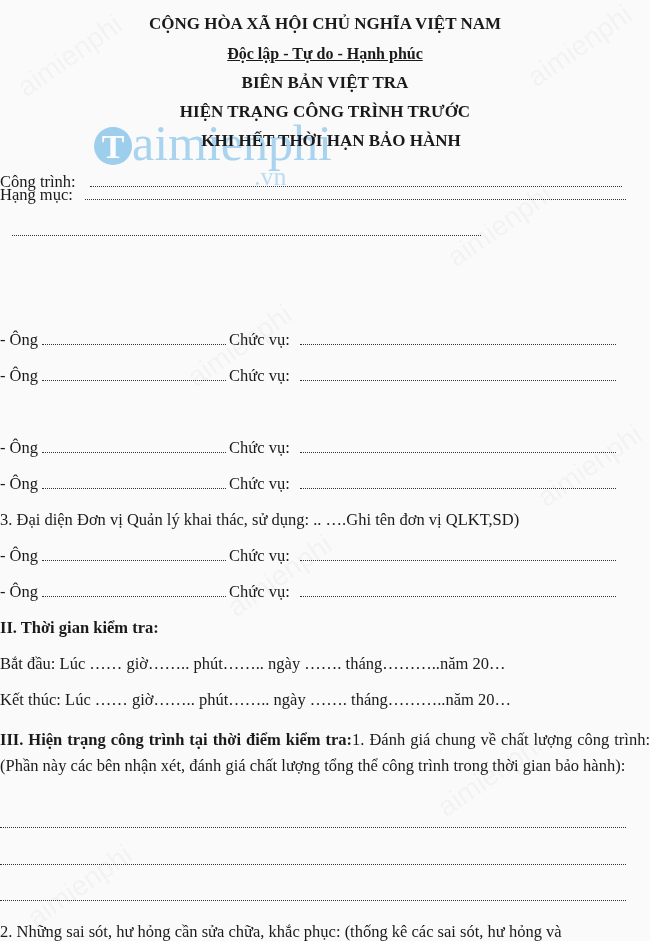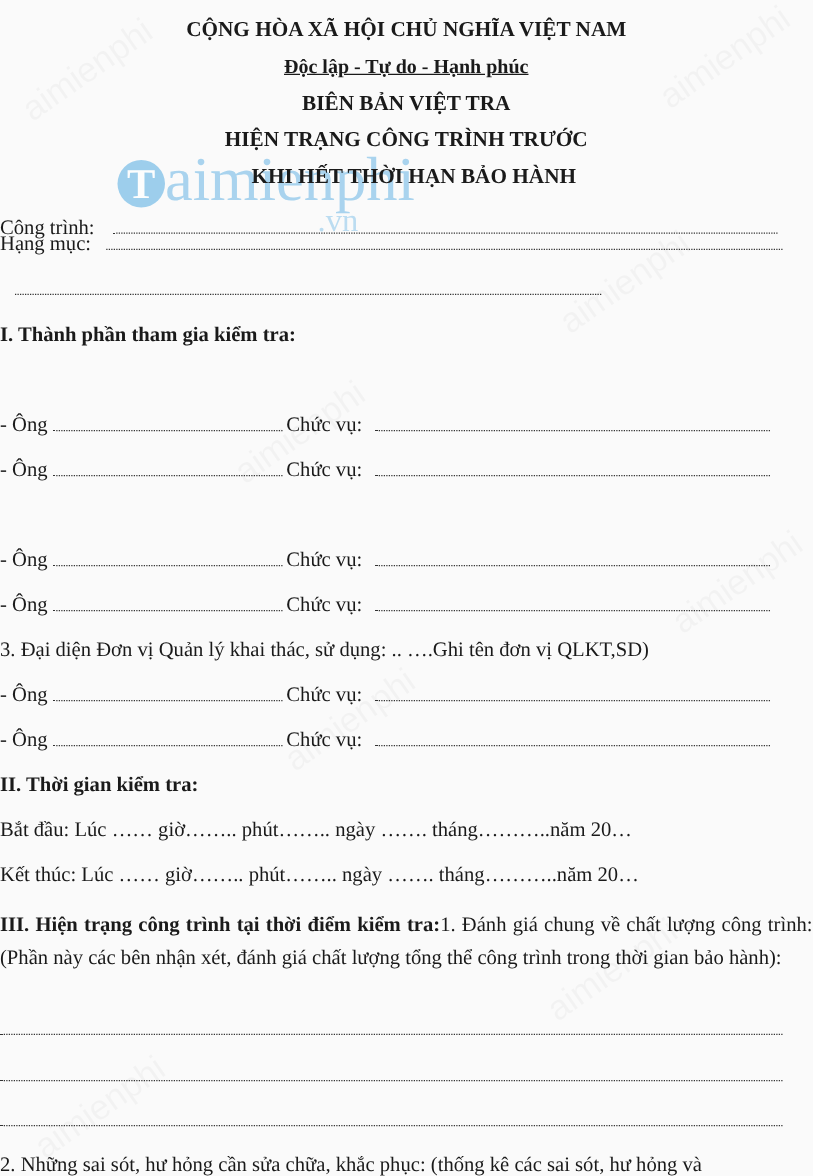--- a/index.html
+++ b/index.html
@@ -62,21 +62,20 @@
     <span class="dots" style="margin-left:14px;width:532px;"></span>
   </div>
   <div class="row" style="top:185px;">
     <span>Hạng mục:</span>
     <span class="dots" style="margin-left:12px;width:541px;"></span>
   </div>
   <div class="row" style="top:222px;">
     <span class="dots" style="margin-left:12px;width:469px;"></span>
   </div>
 
-  <div class="line bold" style="top:258px;">I. Thành phần tham gia kiểm tra:</div>
 
 
   <div class="row" style="top:330px;">
     <span>- Ông</span>
     <span class="dots" style="margin-left:4px;width:184px;"></span>
     <span style="margin-left:3px;">Chức vụ:</span>
     <span class="dots" style="margin-left:10px;width:316px;"></span>
   </div>
   <div class="row" style="top:366px;">
     <span>- Ông</span>

